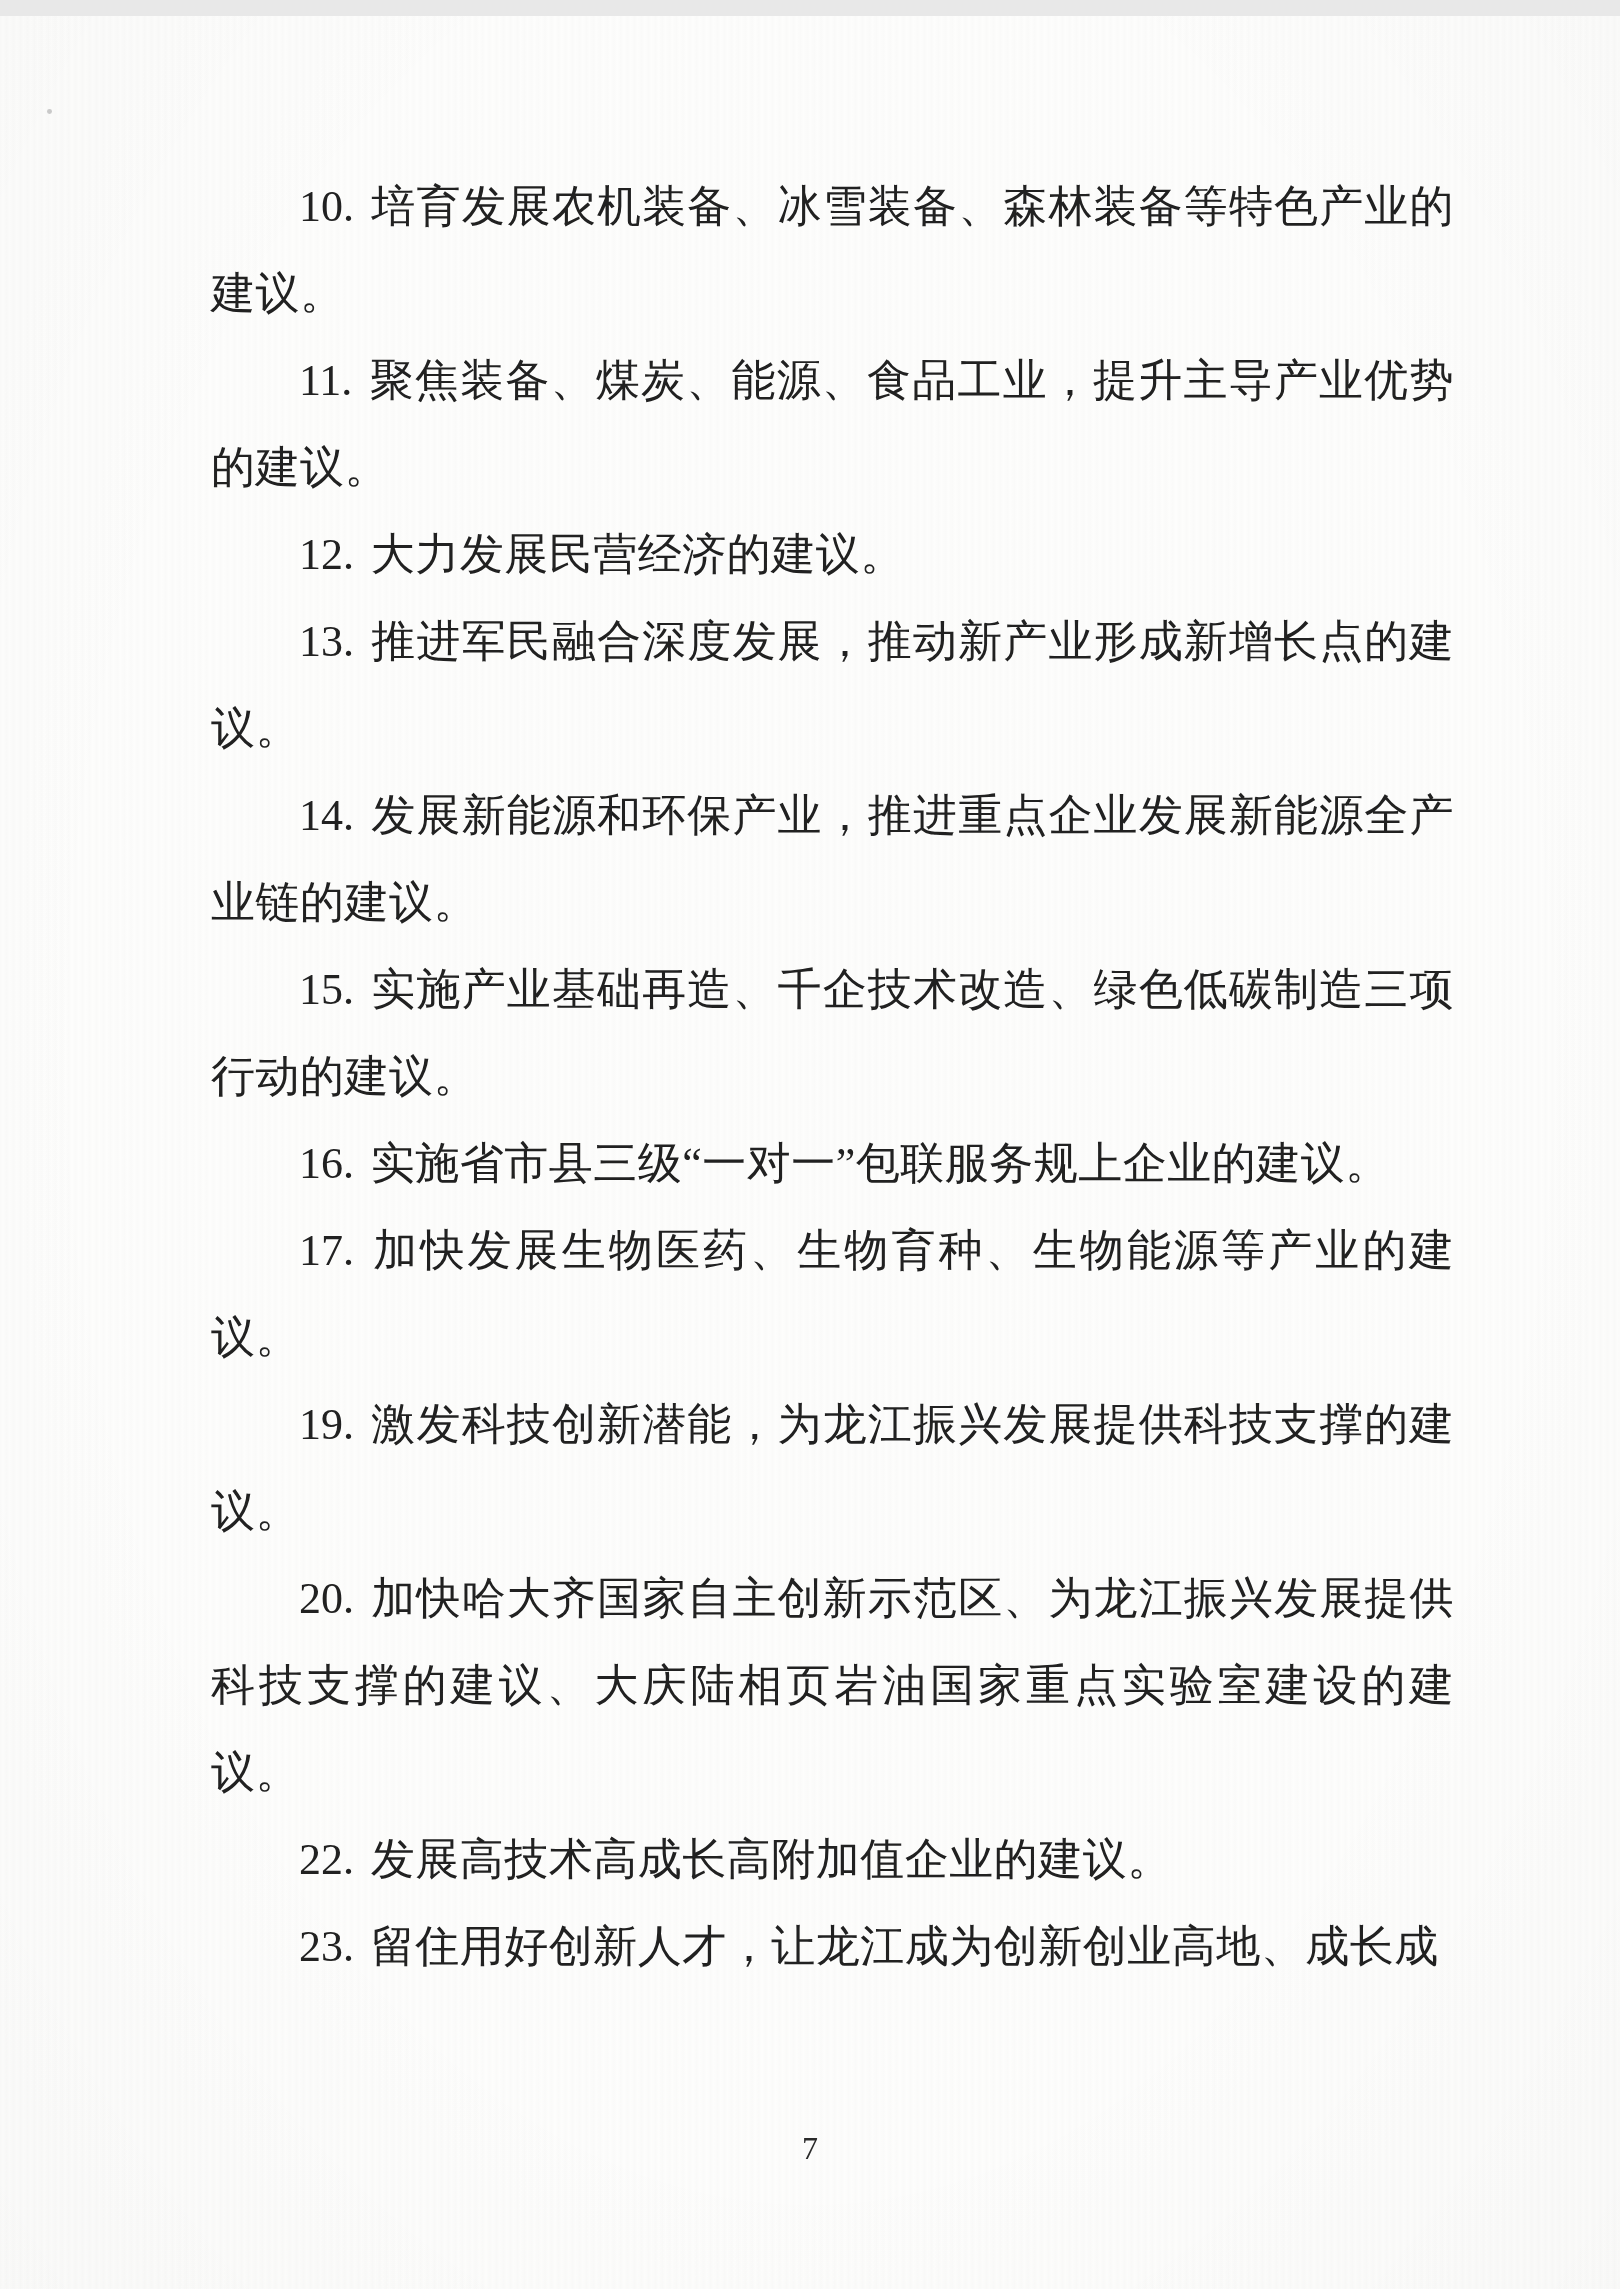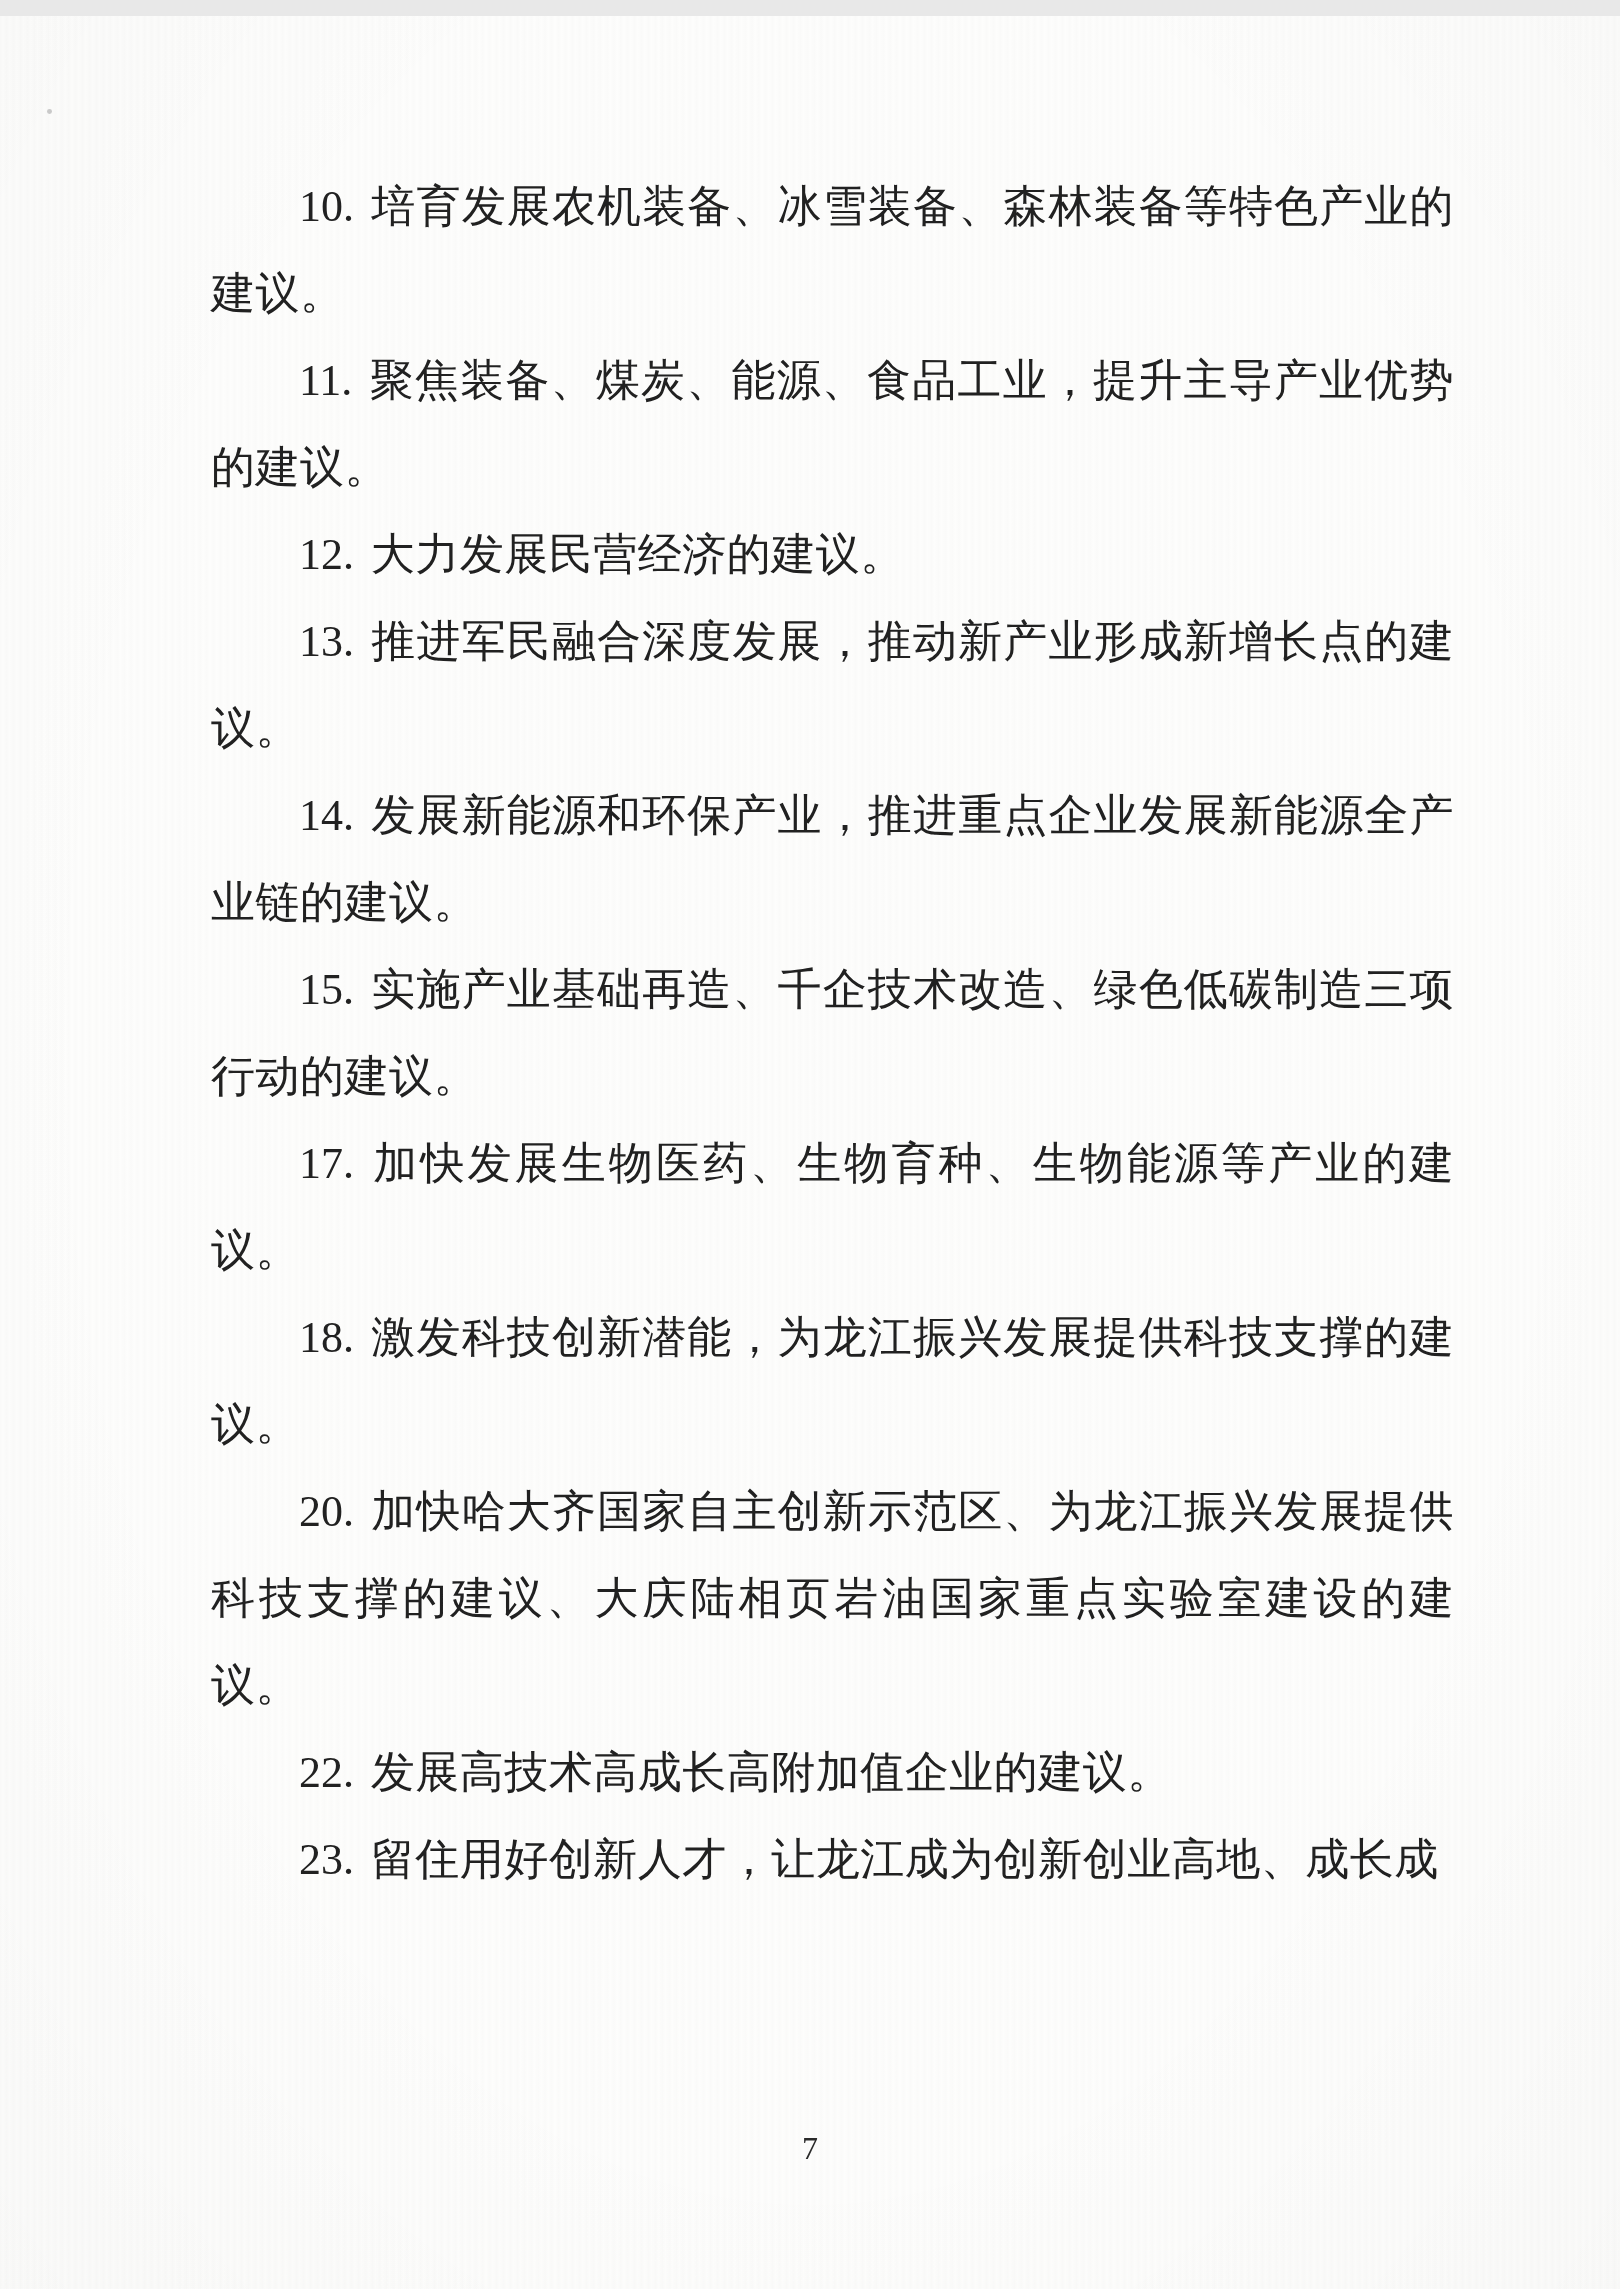--- a/index.html
+++ b/index.html
@@ -80,22 +80,23 @@
 <div class="page">
   <div class="speck"></div>
 
   <div class="text-block">
     <p class="item"><span class="num">10.</span><span>培育发展农机装备、冰雪装备、森林装备等特色产业的建议。</span></p>
     <p class="item"><span class="num">11.</span><span>聚焦装备、煤炭、能源、食品工业，提升主导产业优势的建议。</span></p>
     <p class="item"><span class="num">12.</span><span>大力发展民营经济的建议。</span></p>
     <p class="item"><span class="num">13.</span><span>推进军民融合深度发展，推动新产业形成新增长点的建议。</span></p>
     <p class="item"><span class="num">14.</span><span>发展新能源和环保产业，推进重点企业发展新能源全产业链的建议。</span></p>
     <p class="item"><span class="num">15.</span><span>实施产业基础再造、千企技术改造、绿色低碳制造三项行动的建议。</span></p>
+    <p class="item"><span class="num">16.</span><span>实施省市县三级“一对一”包联服务规上企业的建议。</span></p>
     <p class="item"><span class="num">17.</span><span>加快发展生物医药、生物育种、生物能源等产业的建议。</span></p>
-    <p class="item"><span class="num">18.</span><span>激发科技创新潜能，为龙江振兴发展提供科技支撑的建议。</span></p>
+    <p class="item"><span class="num">19.</span><span>激发科技创新潜能，为龙江振兴发展提供科技支撑的建议。</span></p>
     <p class="item"><span class="num">20.</span><span>加快哈大齐国家自主创新示范区、为龙江振兴发展提供科技支撑的建议、大庆陆相页岩油国家重点实验室建设的建议。</span></p>
     <p class="item"><span class="num">22.</span><span>发展高技术高成长高附加值企业的建议。</span></p>
     <p class="item"><span class="num">23.</span><span>留住用好创新人才，让龙江成为创新创业高地、成长成</span></p>
   </div>
 
   <div class="page-footer">
     <span class="page-number">7</span>
   </div>
 </div>
 

